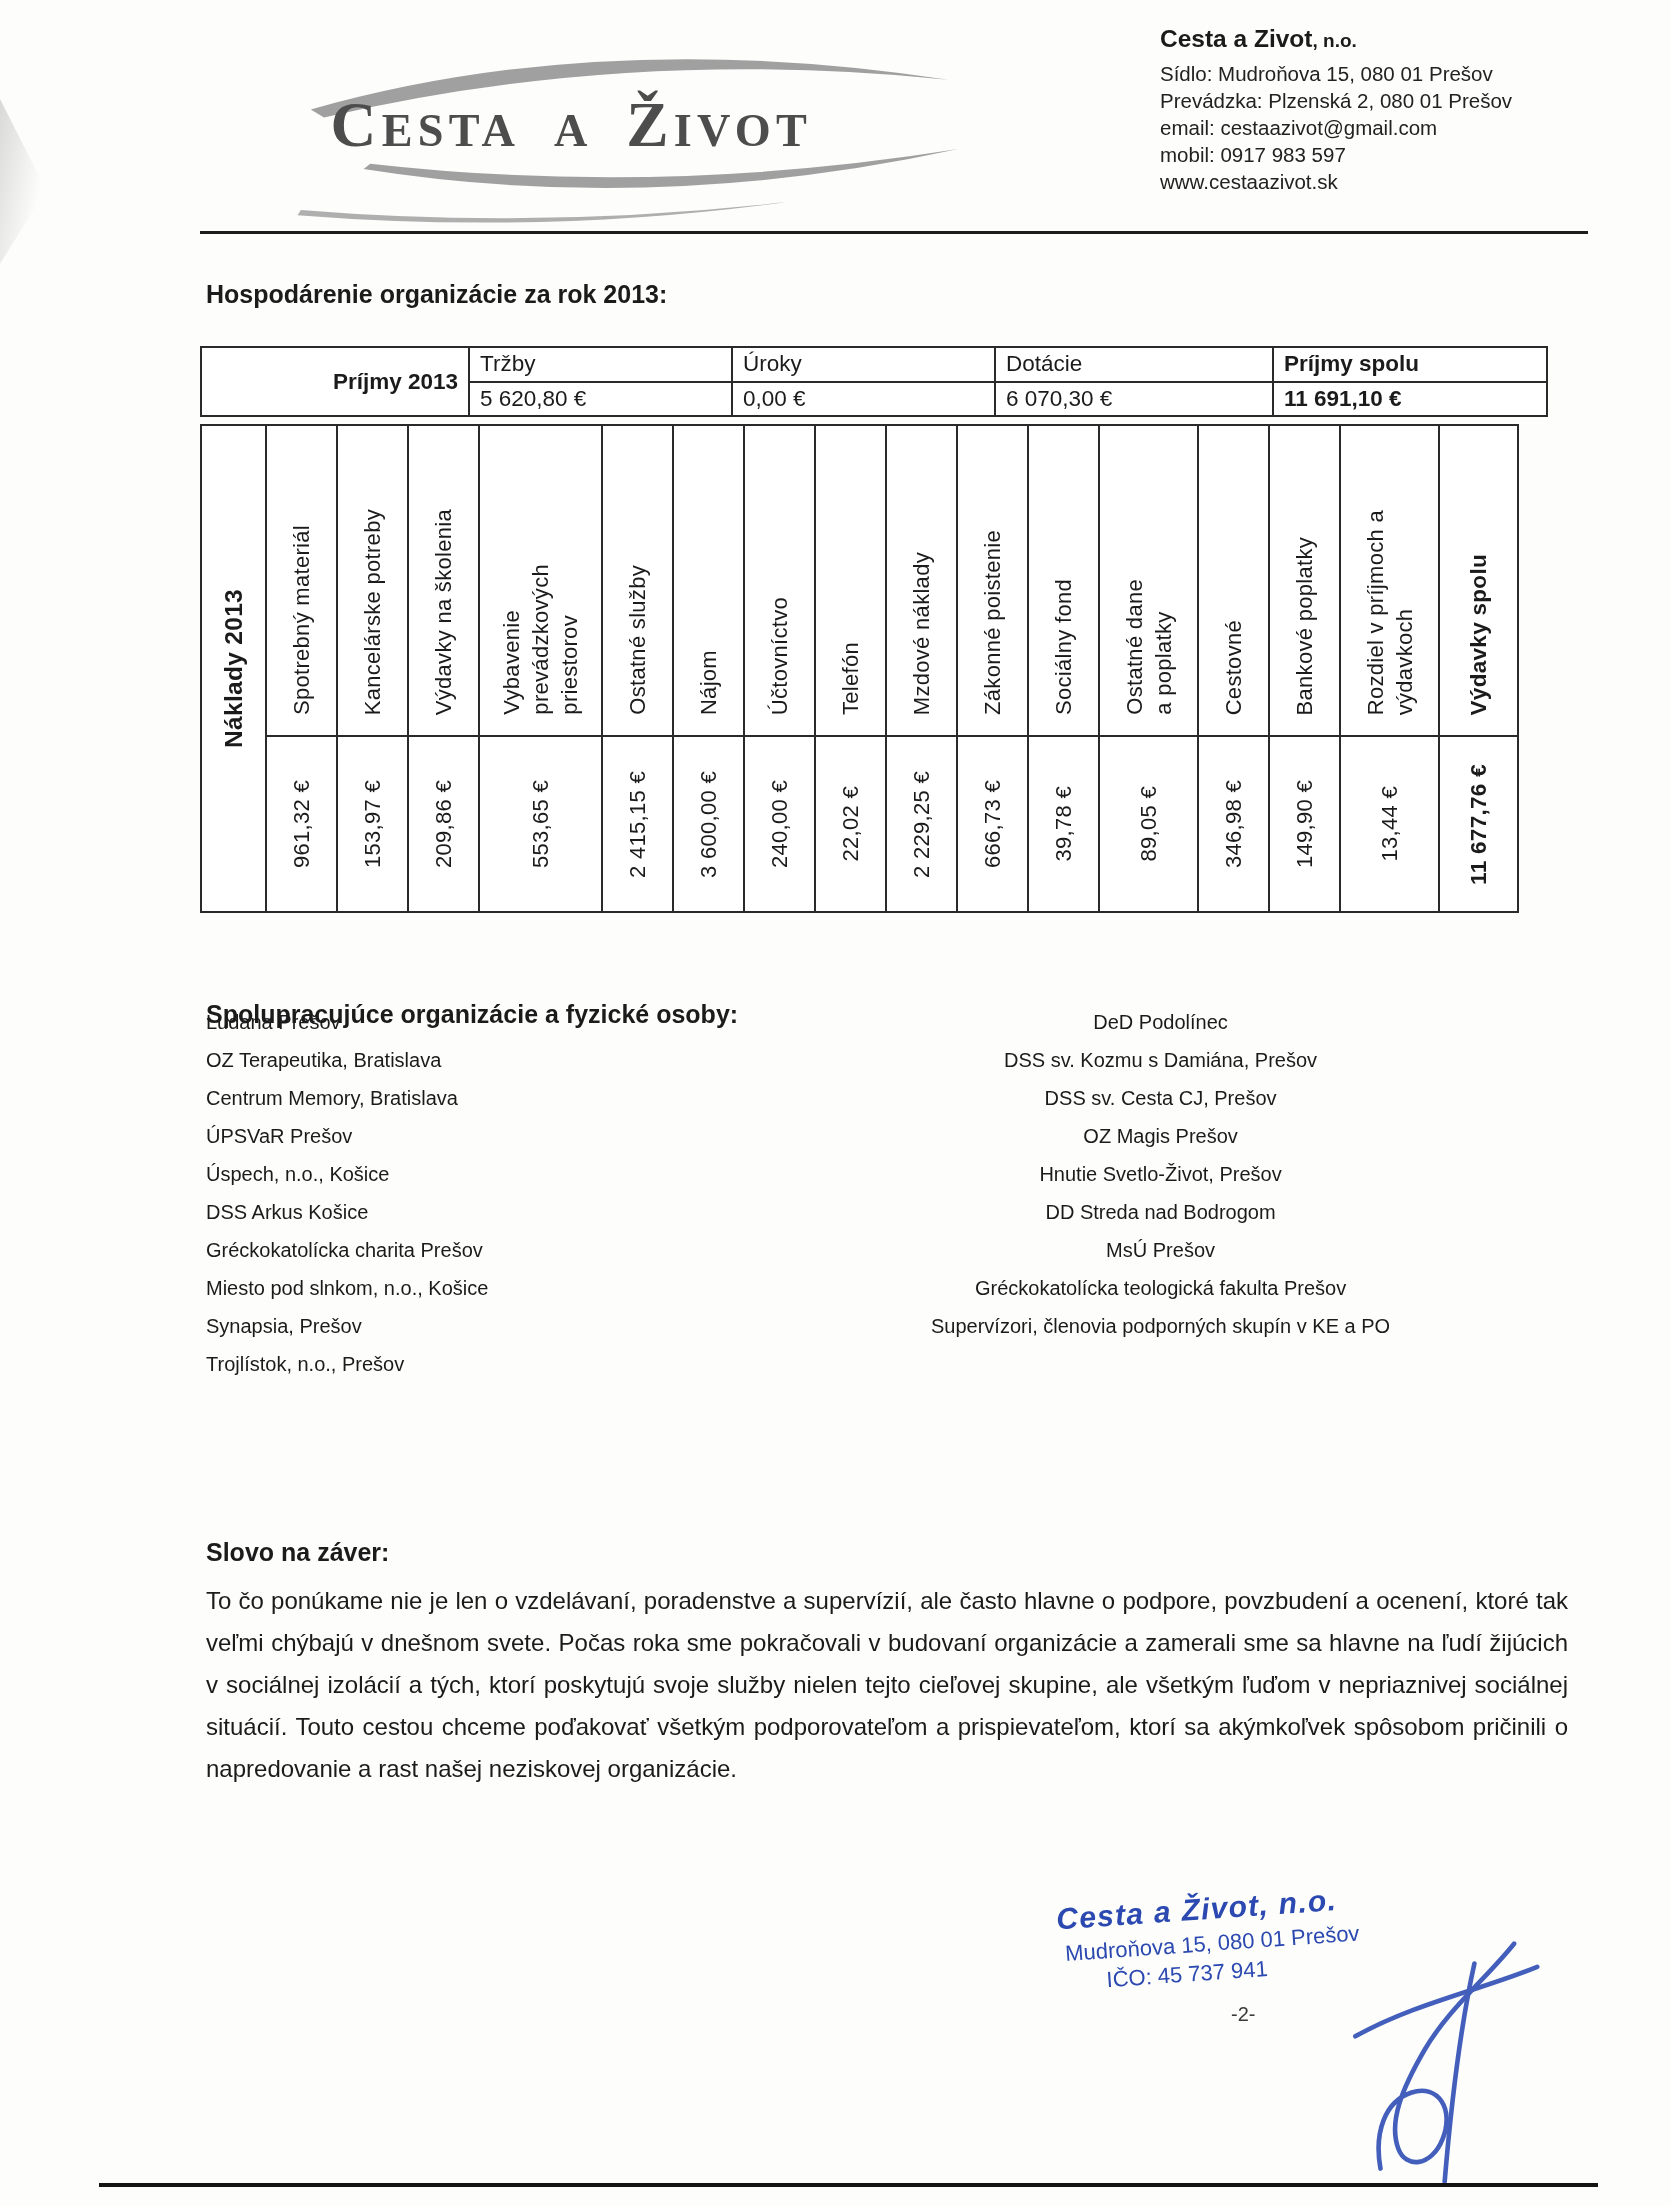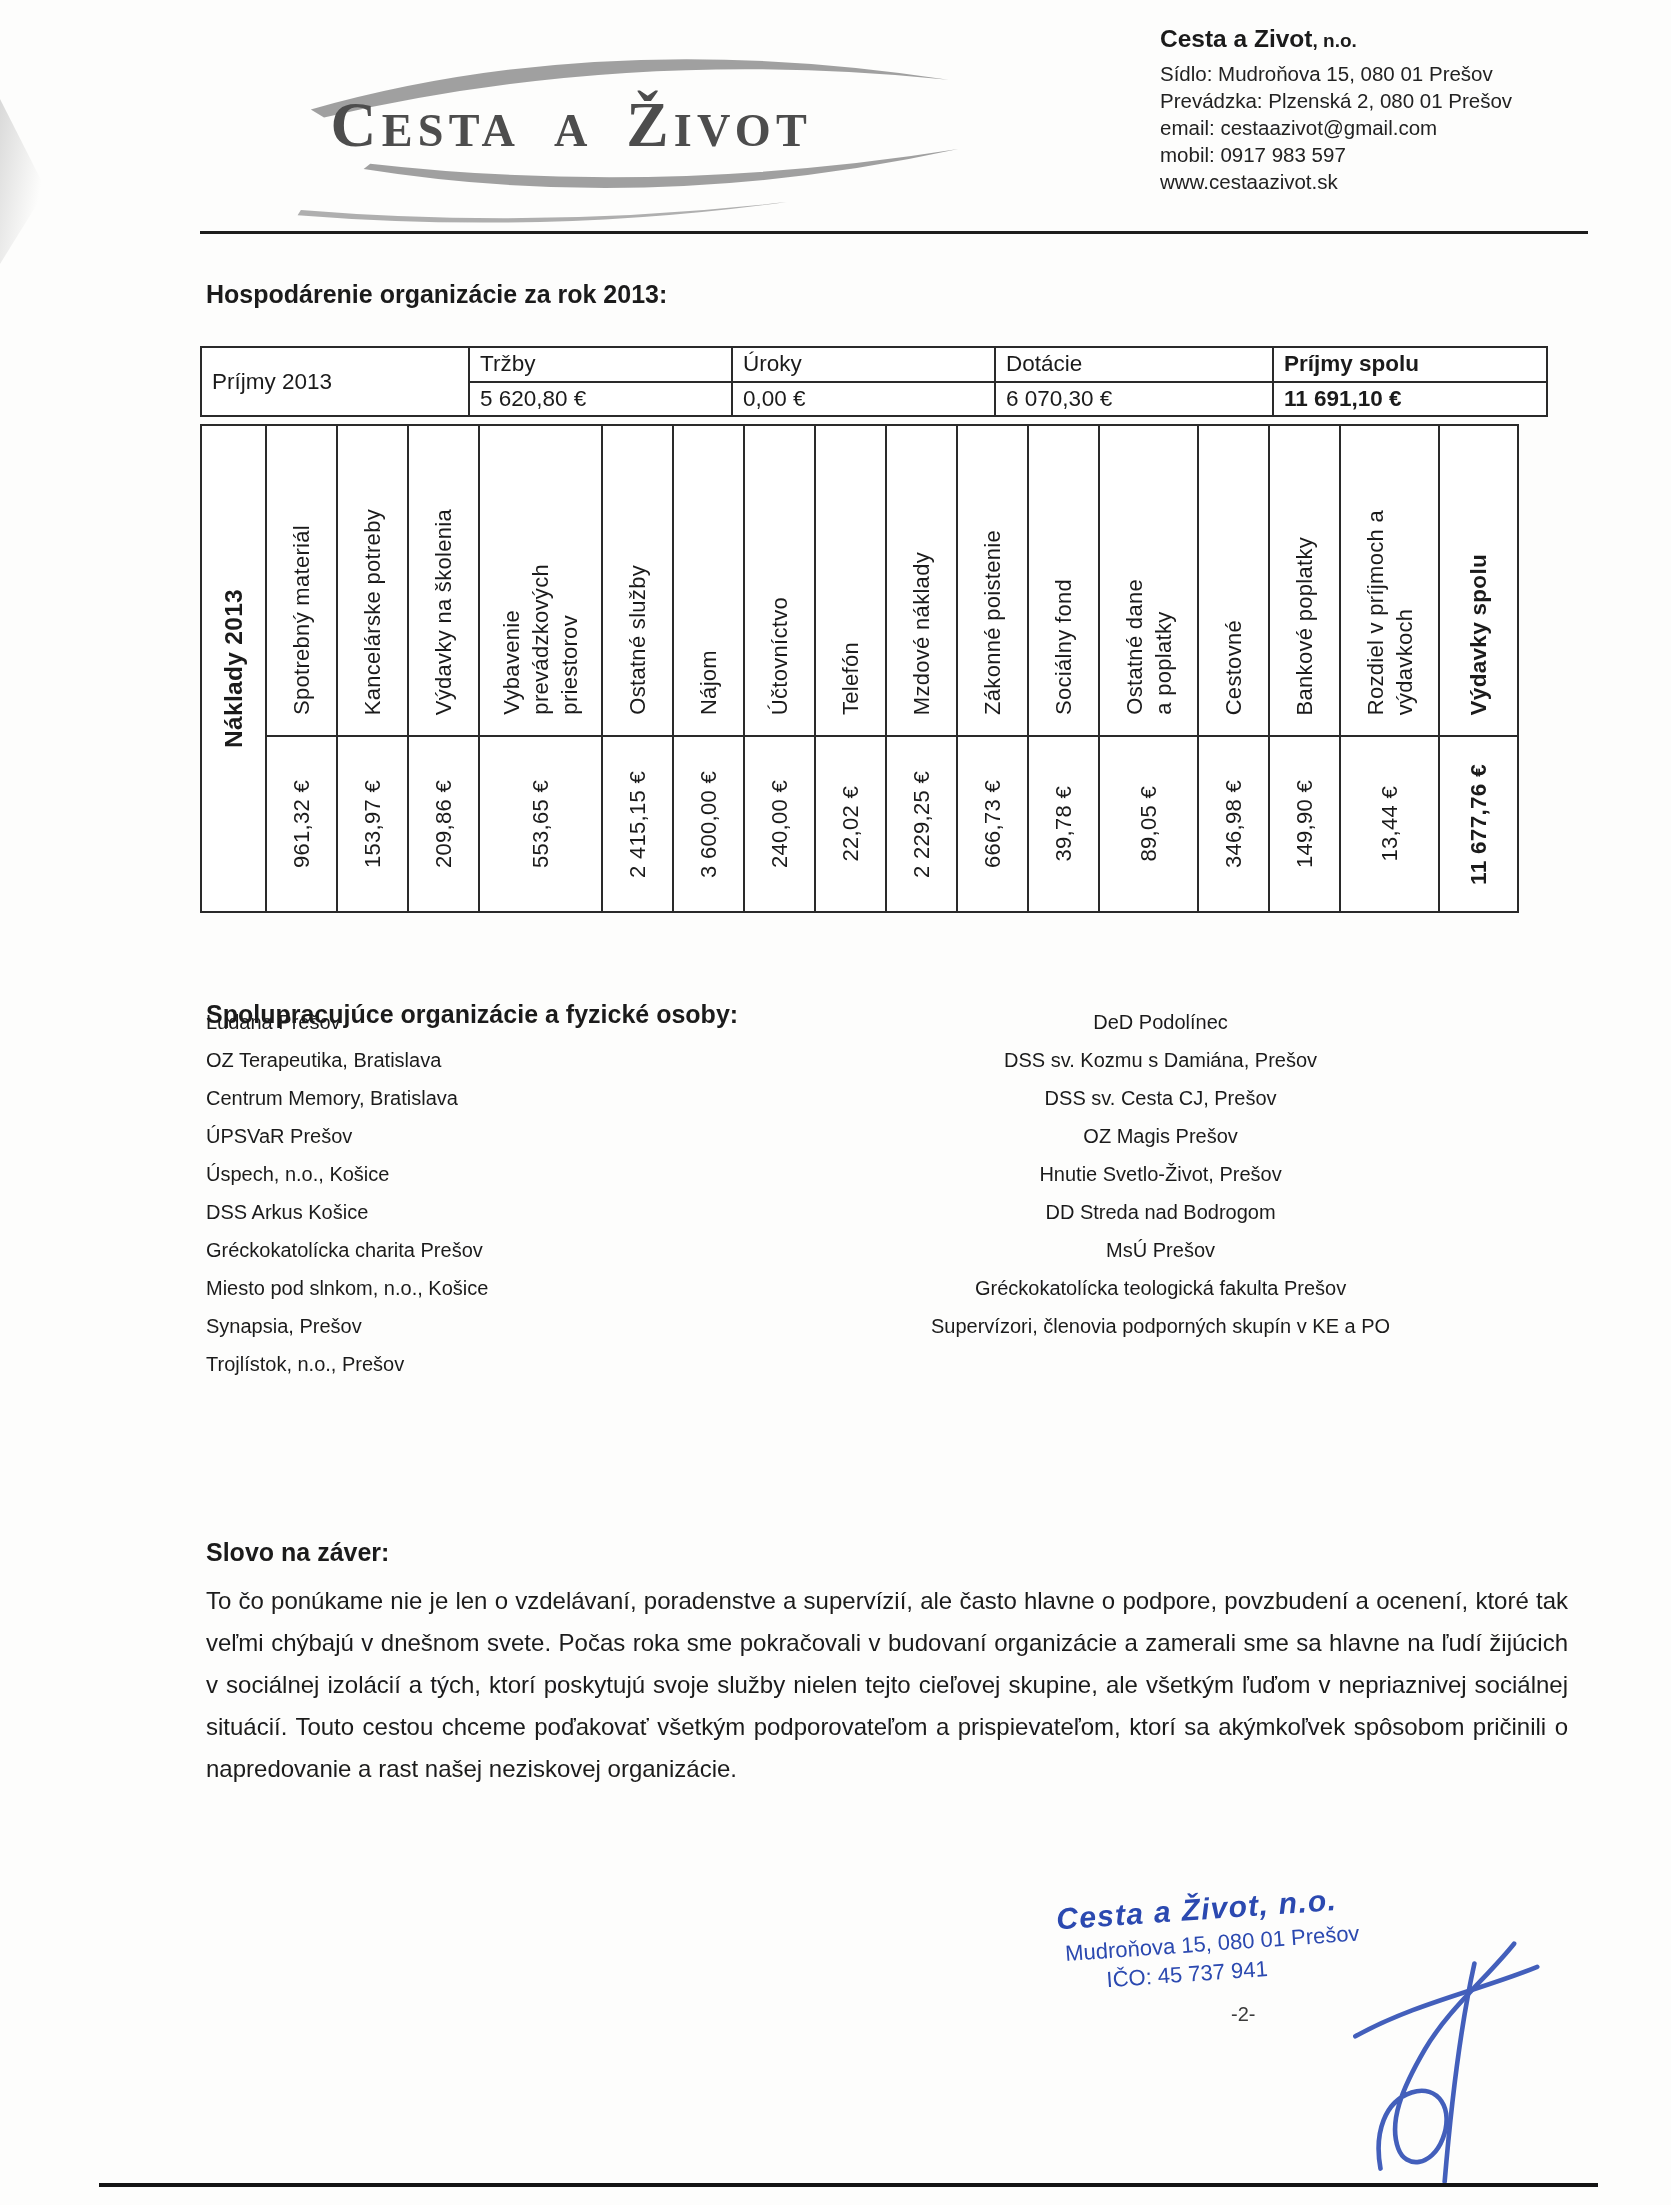--- a/index.html
+++ b/index.html
@@ -24,21 +24,21 @@
   .head-rule { position:absolute; left:200px; top:231px; width:1388px; border-top:3.3px solid #1d1d1d; }
 
   .sec-title { position:absolute; left:206px; font-weight:bold; font-size:25px; }
   .t-hosp { top:280px; }
   .t-part { top:1000px; }
   .t-slovo { top:1538px; }
 
   
   table.income { position:absolute; left:200px; top:346px; border-collapse:collapse; table-layout:fixed; }
   table.income td { border:2px solid #2a2a2a; font-size:22.5px; padding:3.3px 10px; height:34px; vertical-align:middle; background:#fff; }
-  td.ilabel { text-align:left; font-weight:normal; font-size:24px;margin-top:46px; }
+  td.ilabel { text-align:right; font-weight:bold; font-size:24px;margin-top:46px; }
   td.strong { font-weight:bold; }
 
   
   .exp { position:absolute; left:200px; top:424px; display:flex; border:2px solid #2a2a2a; background:#fff; }
   .exp > * + * { border-left:2px solid #2a2a2a; }
   .exp-rowlabel { width:63px; display:flex; justify-content:center; align-items:center; }
   .exp-col { display:flex; flex-direction:column; }
   .exp-h { height:309px; display:flex; justify-content:center; align-items:flex-end; padding:13.2px 2.6px 20px; }
   .exp-v { height:176px; border-top:2px solid #2a2a2a; display:flex; justify-content:center; align-items:center; }
   .cw-n { width:71px; } .cw-3 { width:123px; } .cw-2 { width:99px; } .cw-t { width:79px; }

